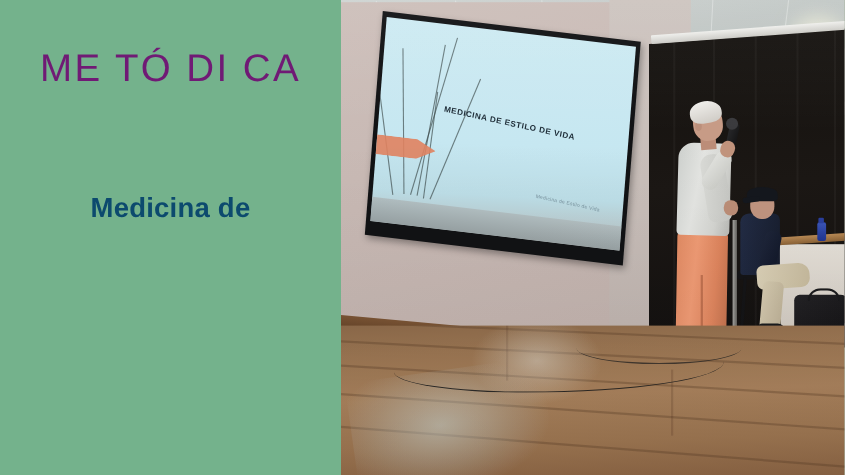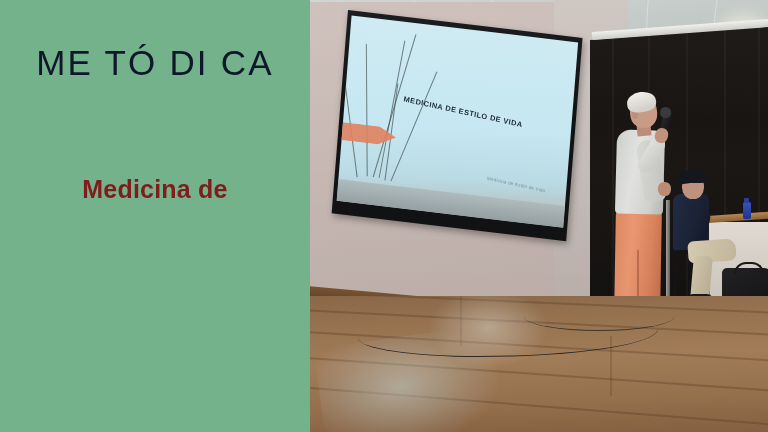--- a/index.html
+++ b/index.html
@@ -25,34 +25,34 @@
     width: 310px;
     height: 432px;
     background: #74b28c;
     overflow: hidden;
   }
   .title-text {
     position: absolute;
     left: 0; top: 44px;
     width: 310px;
     text-align: center;
-    color: #0f172a;
+    color: #701a75;
     font-family: "Liberation Sans", sans-serif;
     font-size: 35px;
     font-weight: 300;
     letter-spacing: 2.2px;
     line-height: 1.1;
     white-space: nowrap;
   }
   .subtitle-text {
     position: absolute;
     left: 0; top: 172px;
     width: 310px;
     text-align: center;
-    color: #7f1d1d;
+    color: #0c4a6e;
     font-family: "Liberation Sans", sans-serif;
     font-size: 25px;
     font-weight: bold;
     letter-spacing: 0.2px;
     line-height: 1.42;
   }
 
   
   .photo {
     position: absolute;

